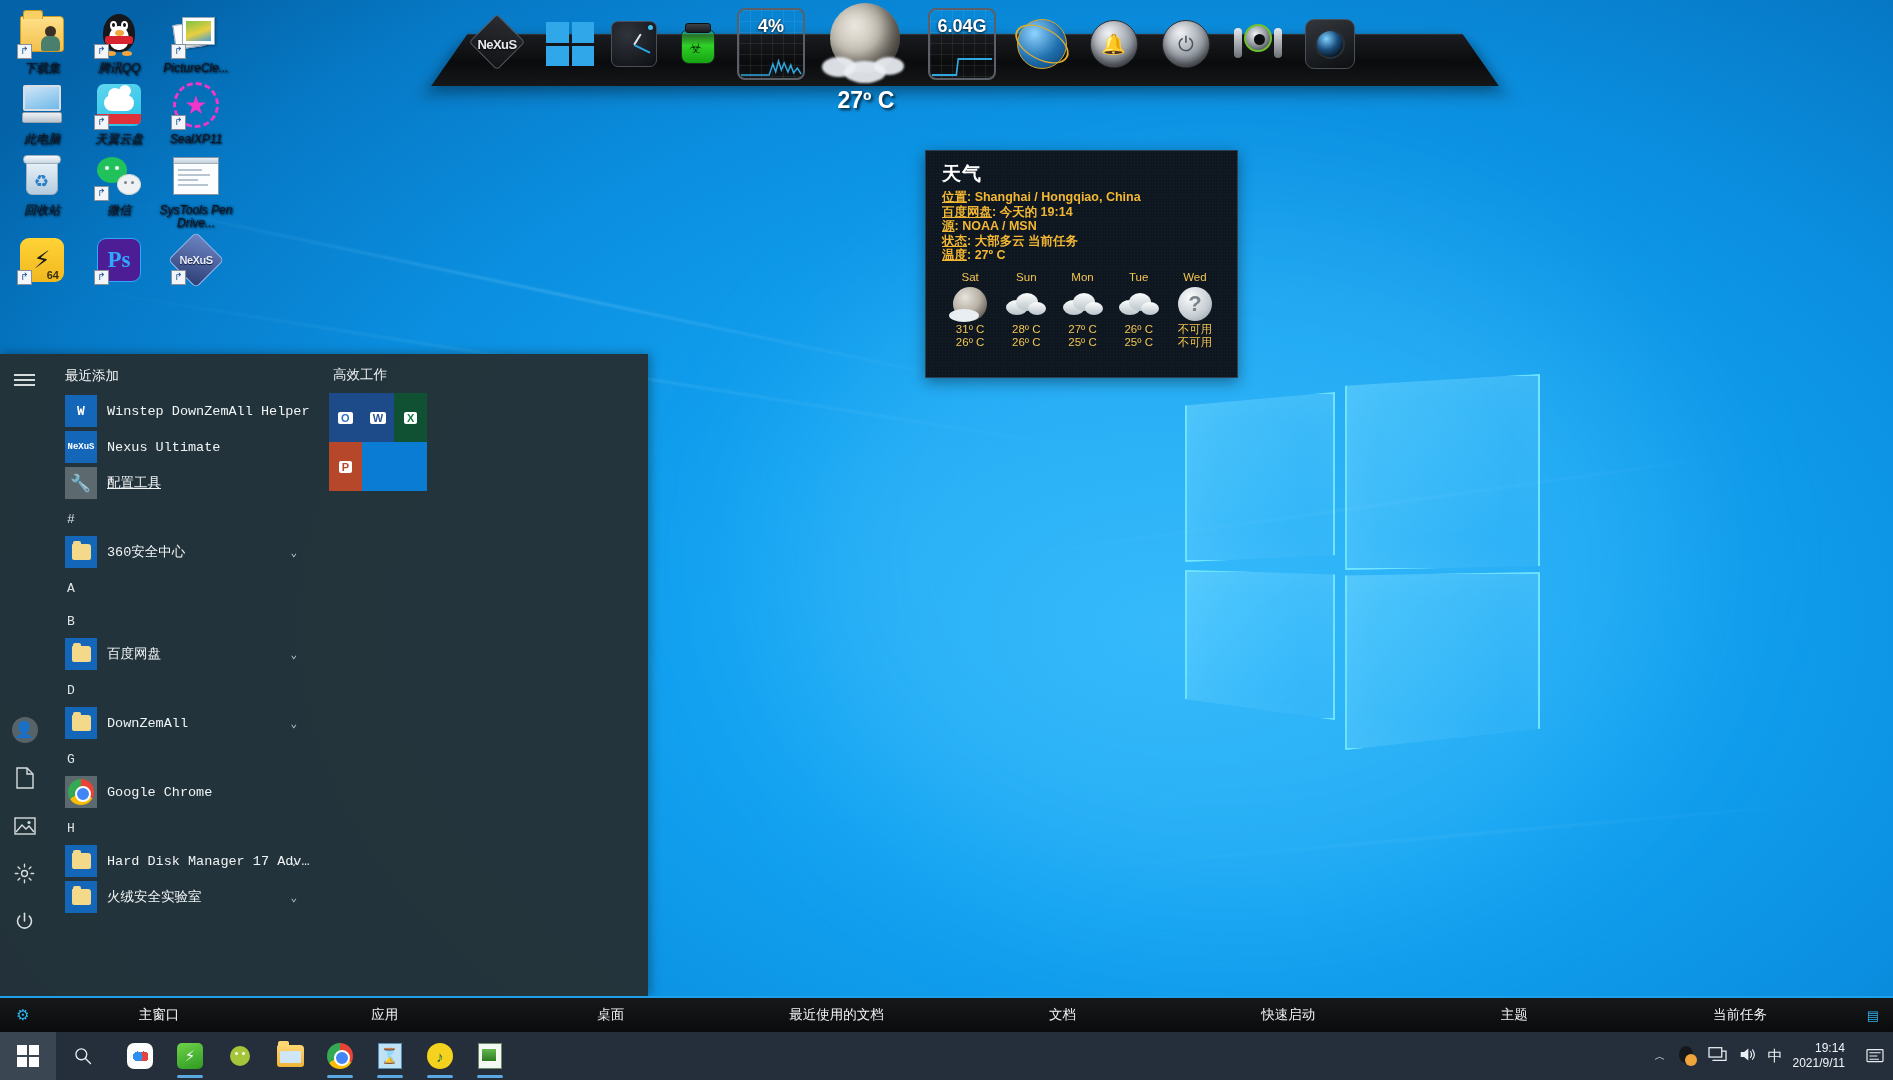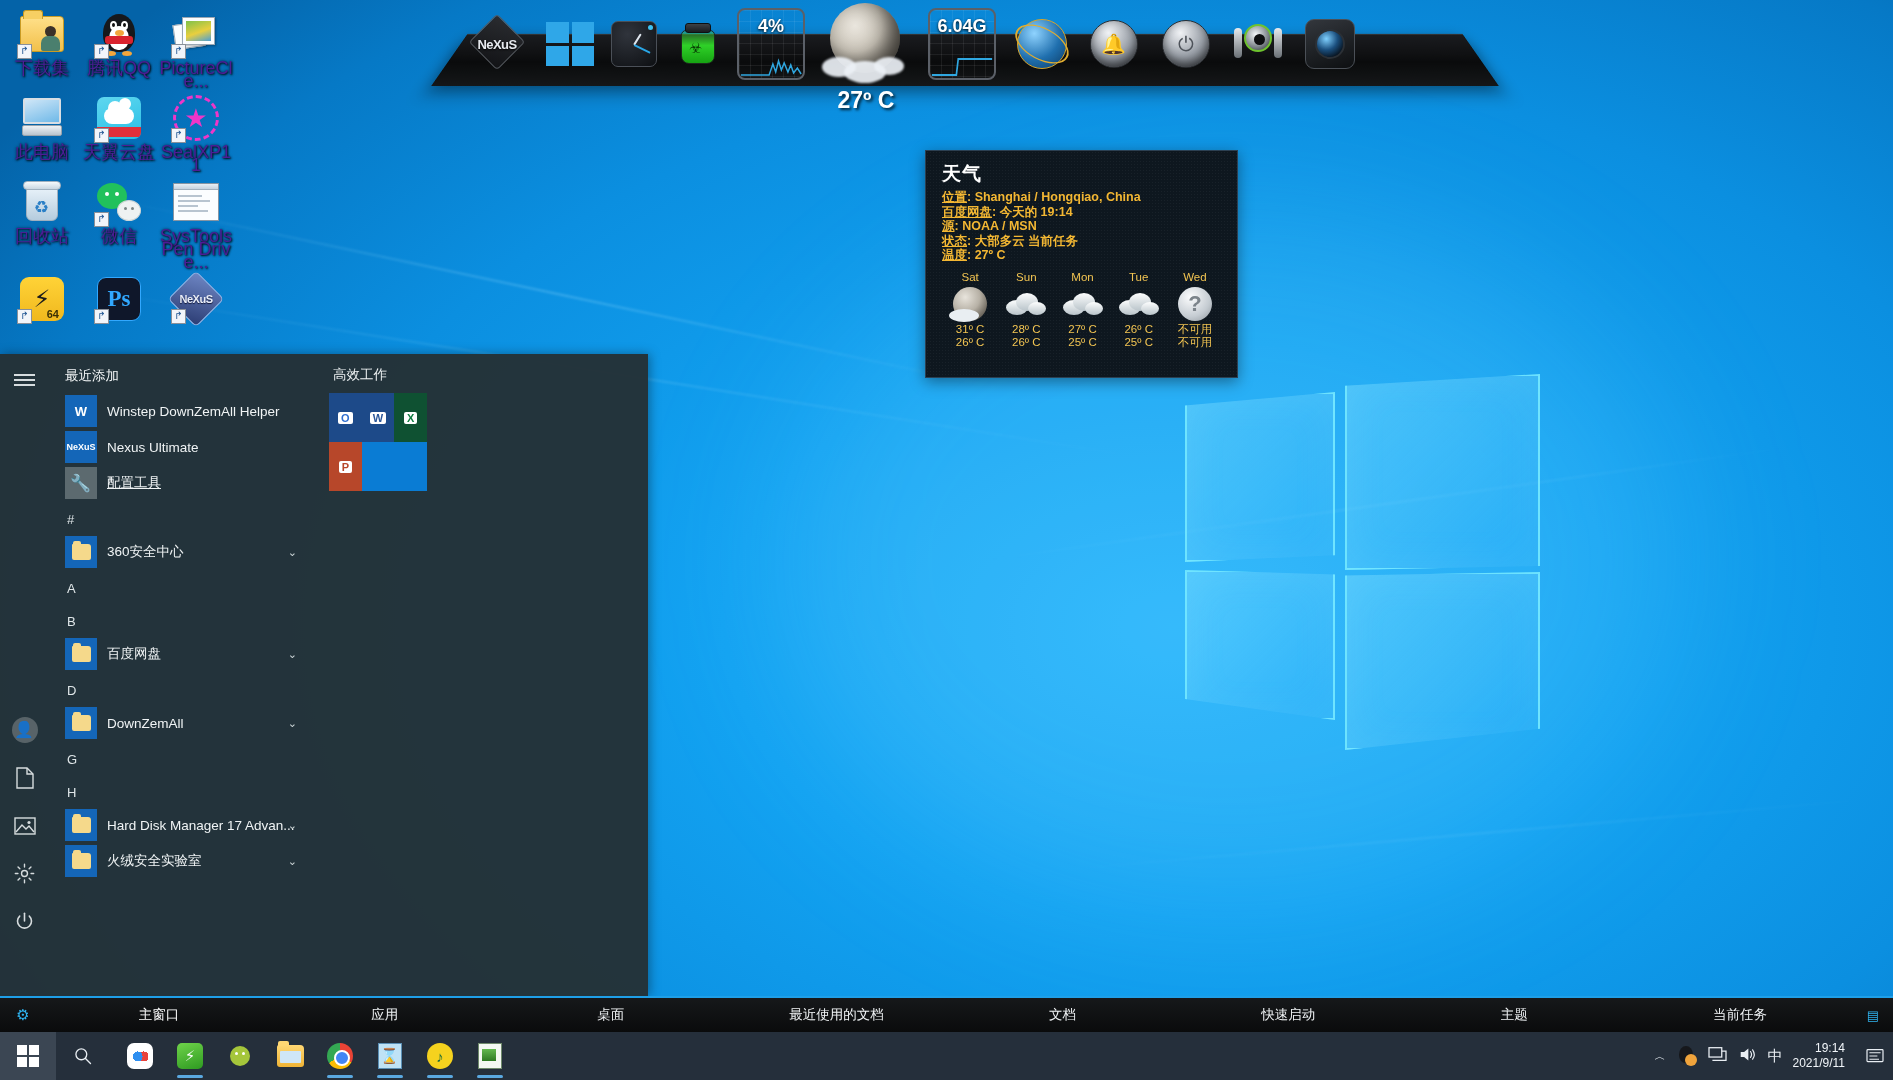--- a/index.html
+++ b/index.html
@@ -67,24 +67,25 @@
     text-align: center;
     cursor: default;
   }
   .dicon .glyph {
     width: 48px; height: 48px;
     position: relative;
     display: flex; align-items: center; justify-content: center;
     margin-bottom: 4px;
   }
   .dicon .label {
-    font-size: 18px; color: #4c1d95; line-height: 13px;
+    font-size: 12px; color: #0f172a; line-height: 13px;
     text-shadow: 1px 1px 2px rgba(0,0,0,0.85), 0 0 3px rgba(0,0,0,0.7);
     max-width: 74px;
     word-break: break-all;
+    font-style: italic;
   }
   .shortcut-arrow {
     position: absolute; left: -1px; bottom: -1px;
     width: 15px; height: 15px;
     background: #f2f5fa; border: 1px solid #8a9099;
     display: flex; align-items: center; justify-content: center;
     font-size: 10px; color: #19508f; line-height: 1;
   }
   .shortcut-arrow::before { content: "↱"; transform: translateY(-1px); }
 
@@ -131,21 +132,21 @@
   .ic-wechat .d2{position:absolute;width:3px;height:3px;background:#7a8585;border-radius:50%;}
   .ic-wechat .d2.a{right:14px;bottom:11px;} .ic-wechat .d2.b{right:7px;bottom:11px;}
   .ic-win-doc{width:46px;height:38px;background:#fbfdff;border:1px solid #8795a3;position:relative;overflow:hidden;}
   .ic-win-doc .bar{position:absolute;left:0;top:0;width:100%;height:6px;background:linear-gradient(180deg,#e8eef5,#c6d2de);border-bottom:1px solid #a3b0bd;}
   .ic-win-doc .ln{position:absolute;left:4px;height:2px;background:#b8c4d0;}
   .ic-win-doc .l1{top:11px;width:24px;} .ic-win-doc .l2{top:16px;width:32px;}
   .ic-win-doc .l3{top:21px;width:20px;} .ic-win-doc .l4{top:26px;width:30px;}
   .ic-dl64{width:44px;height:44px;border-radius:9px;background:linear-gradient(180deg,#ffd337,#f0b81e);position:relative;display:flex;align-items:center;justify-content:center;}
   .ic-dl64 .p{font-weight:bold;color:#1b1b1b;font-size:24px;line-height:1;}
   .ic-dl64 .n{position:absolute;right:5px;bottom:1px;font-size:11px;font-weight:bold;color:#3b3005;}
-  .ic-ps{width:44px;height:44px;border-radius:9px;background:#0f172a;border:1px solid #31a8ff;display:flex;align-items:center;justify-content:center;}
+  .ic-ps{width:44px;height:44px;border-radius:9px;background:#4c1d95;border:1px solid #31a8ff;display:flex;align-items:center;justify-content:center;}
   .ic-ps span{color:#31a8ff;font-size:23px;font-weight:bold;font-family:"Liberation Serif",serif;}
   .ic-nexus{width:44px;height:44px;position:relative;display:flex;align-items:center;justify-content:center;}
   .ic-nexus .dia{position:absolute;inset:2px;background:linear-gradient(150deg,#6e86c4,#2c3d74);transform:rotate(45deg);border-radius:5px;border:1px solid #9fb2e0;}
   .ic-nexus .tx{position:relative;color:#e8edf8;font-size:11px;font-weight:bold;letter-spacing:-.5px;text-shadow:0 1px 1px #10183a;}
 
   
   #nexus-dock {
     position: absolute; left: 450px; top: 9px;
     width: 1030px; height: 78px;
   }
@@ -252,21 +253,21 @@
   }
   #sm-rail .hamb { top: 12px; }
   #sm-rail .hamb i{display:block;width:21px;height:2px;background:#e6ebec;margin:3px 0;}
   #sm-rail .user { top: 362px; }
   #sm-rail .user .av{width:26px;height:26px;border-radius:50%;background:#5d686c;display:flex;align-items:center;justify-content:center;}
   #sm-rail .docs { top: 410px; }
   #sm-rail .pics { top: 458px; }
   #sm-rail .sett { top: 506px; }
   #sm-rail .powr { top: 554px; }
 
-  #sm-apps { width: 270px; height: 100%; padding-top: 10px; overflow: hidden; flex:none; }
+  #sm-apps { width: 270px; height: 100%; padding-top: 10px; overflow: hidden; flex:none;font-family:Liberation Mono, monospace; }
   .sm-head { color:#f2f5f6; font-size:13.5px; padding: 3px 0 8px 16px; }
   .sm-letter { color:#dfe6e8; font-size:13px; padding: 11px 0 7px 18px; }
   .sm-item {
     display:flex; align-items:center; height: 36px; padding-left: 16px; padding-right:8px;
     color: #f0f4f5; font-size: 13.5px; cursor: default; position:relative;
   }
   .sm-item .ico { width: 32px; height: 32px; flex:none; margin-right: 10px;
      display:flex; align-items:center; justify-content:center; }
   .sm-item .txt { white-space: nowrap; overflow: hidden; text-overflow: ellipsis; }
   .sm-item .chev { position:absolute; right: 22px; color:#cdd6d8; font-size:11px; }
@@ -795,20 +796,28 @@
       <div class="ico">
           <div class="tile-blue">
             <div class="mini-folder"></div>
           </div>
         </div>
       <div class="txt">DownZemAll</div>
       <div class="chev">⌄</div>
     </div>
 
     <div class="sm-letter">G</div>
+    <div class="sm-item">
+      <div class="ico">
+          <div class="tile-gray">
+            <div class="chrome"></div>
+          </div>
+        </div>
+      <div class="txt">Google Chrome</div>
+    </div>
 
     <div class="sm-letter">H</div>
     <div class="sm-item">
       <div class="ico">
           <div class="tile-blue">
             <div class="mini-folder"></div>
           </div>
         </div>
       <div class="txt">Hard Disk Manager 17 Advan...</div>
       <div class="chev">⌄</div>

